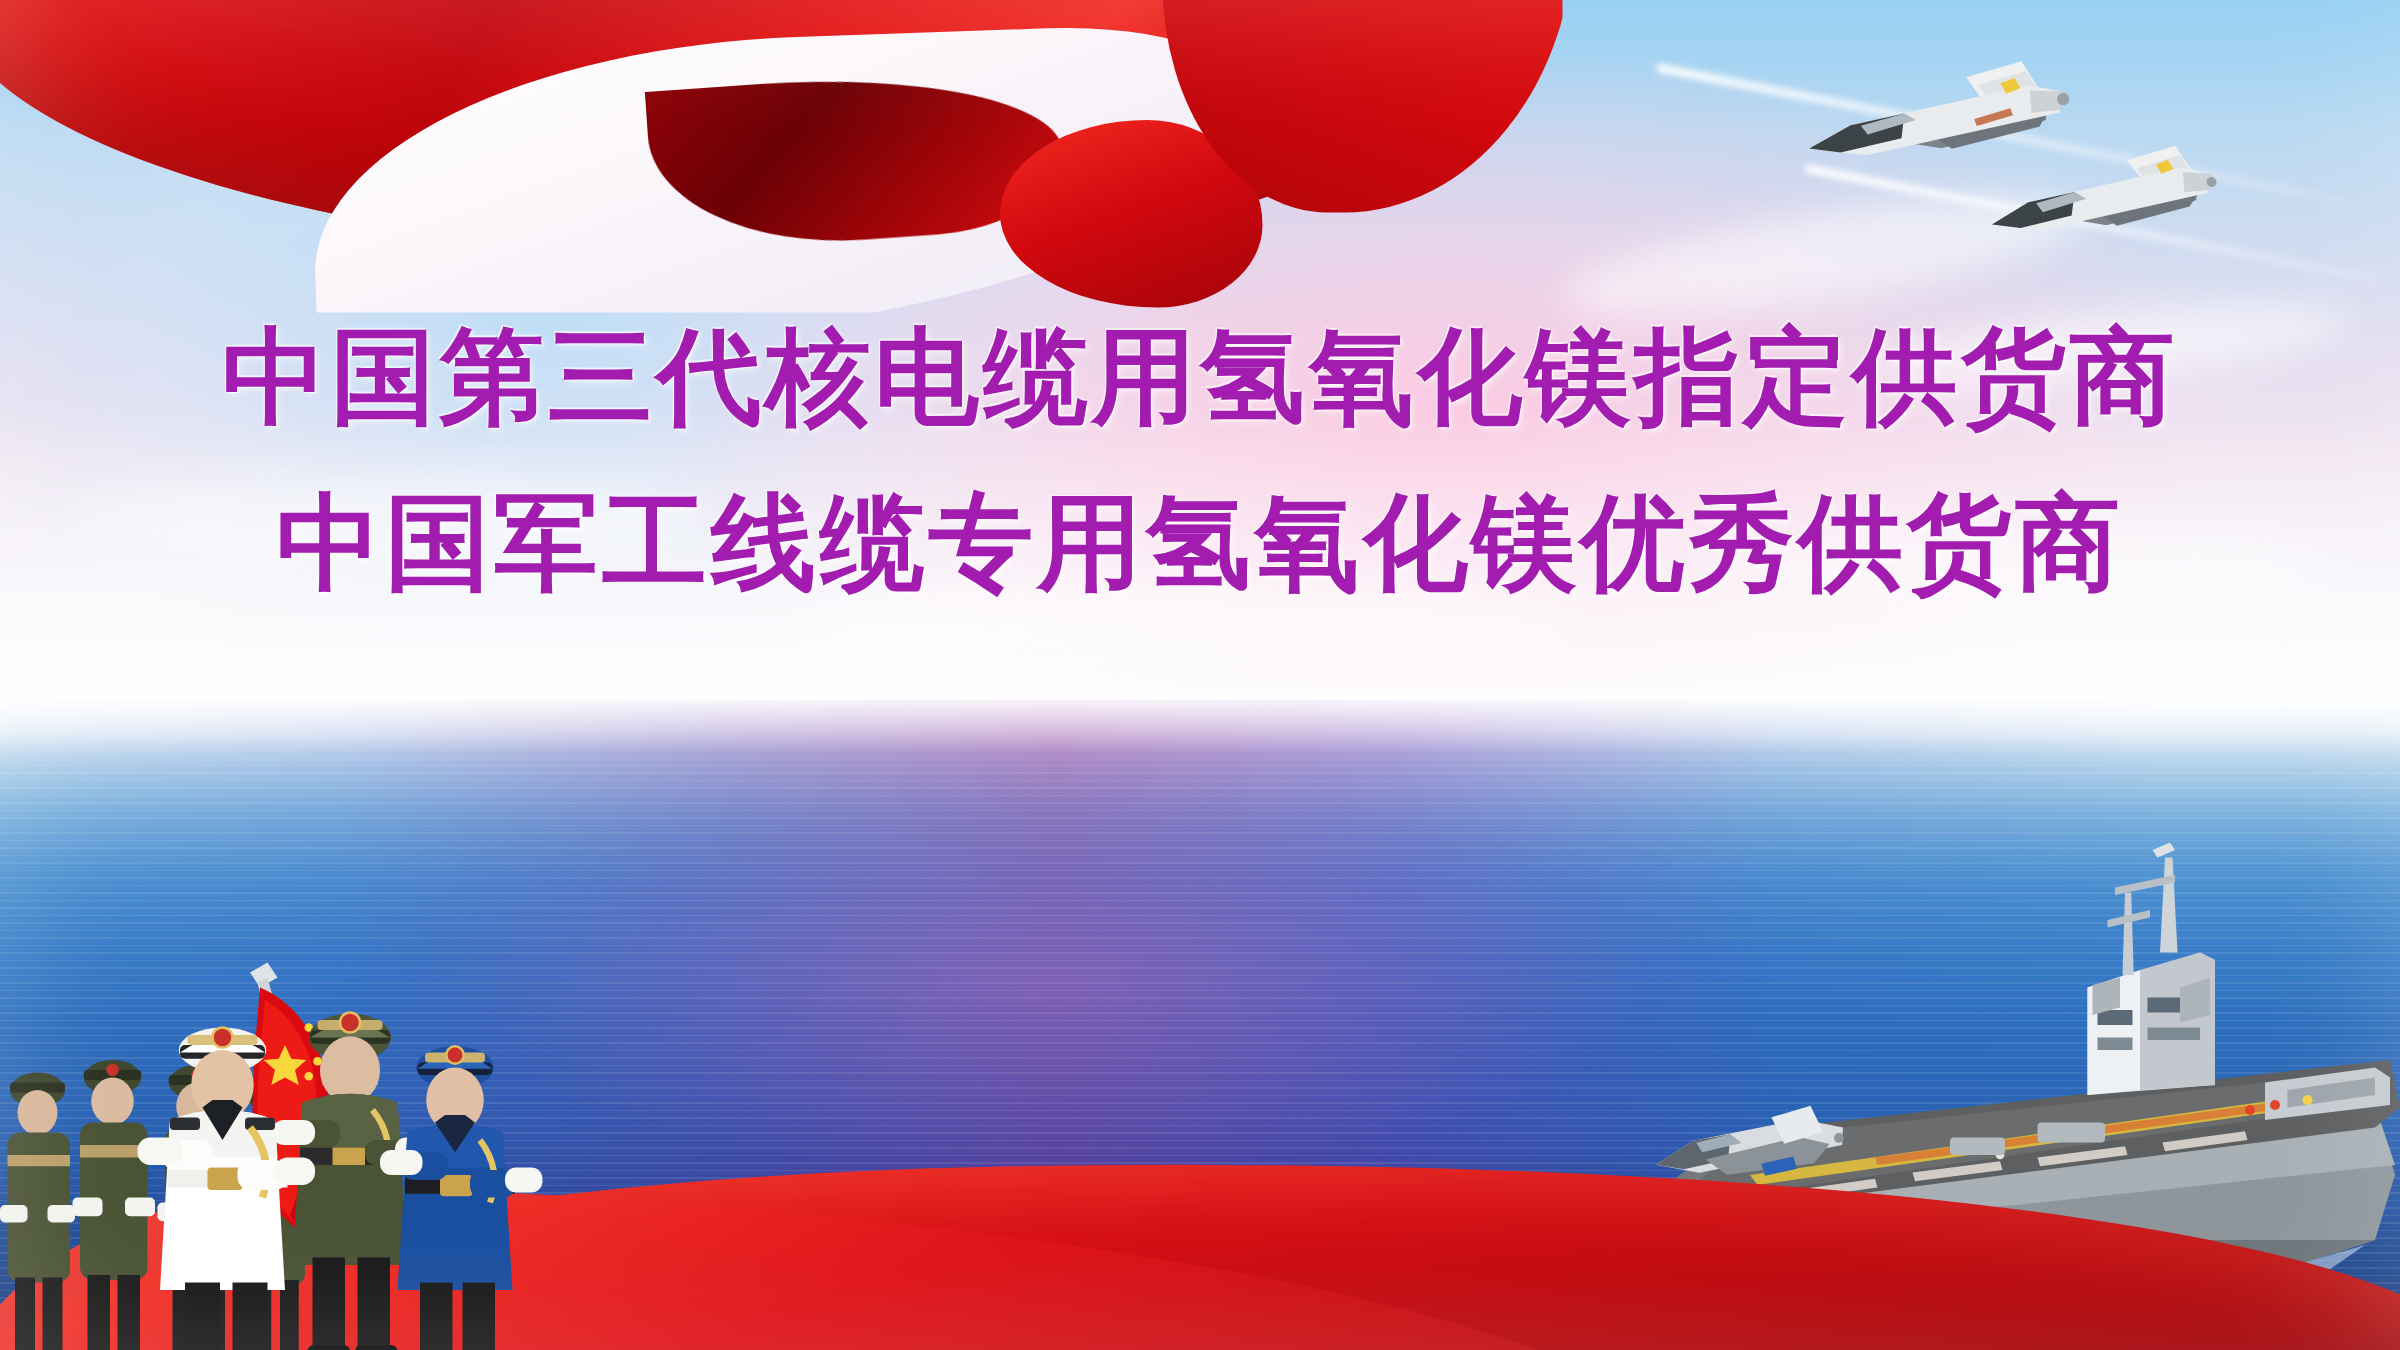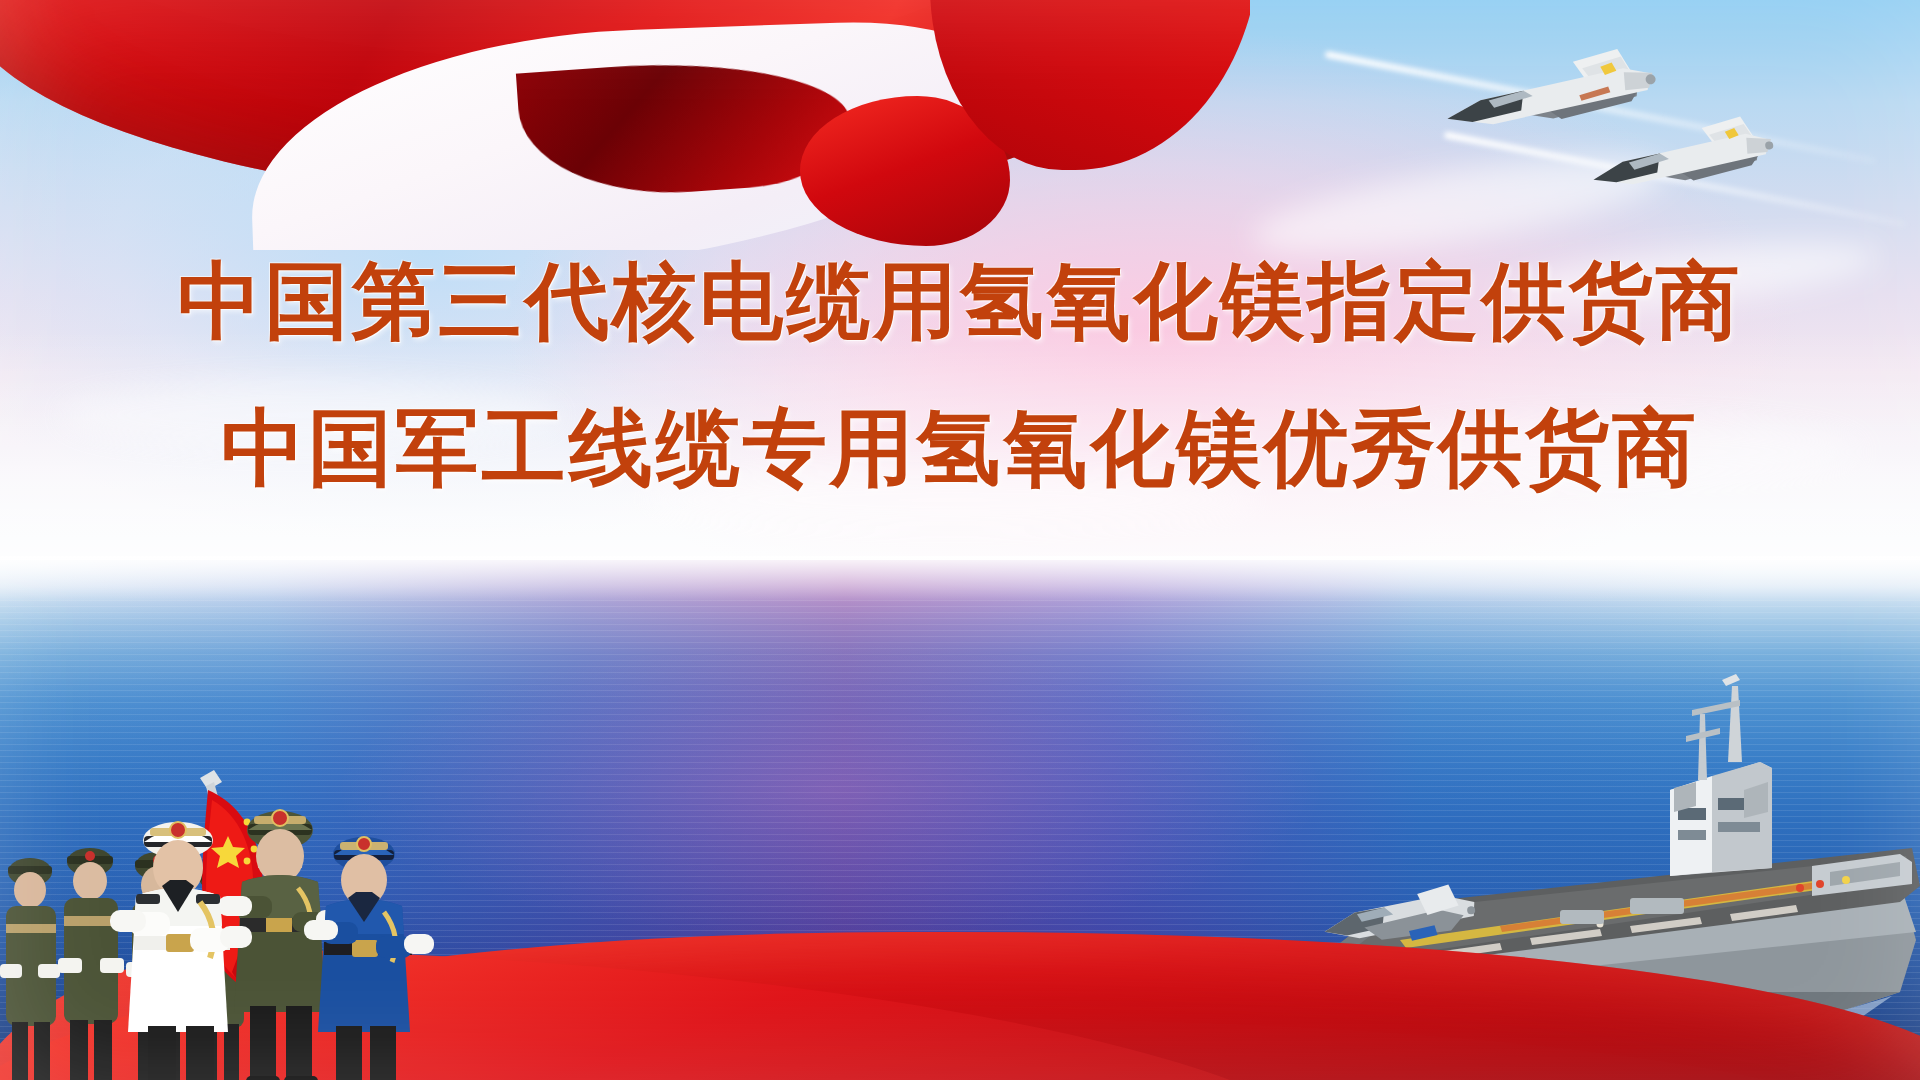--- a/index.html
+++ b/index.html
@@ -134,32 +134,32 @@
 
   
   .titles{
     position:absolute;left:0;top:246px;width:1920px;
     text-align:center;
     pointer-events:none;
   }
   .title-line{
     font-family:"DejaVu Sans","Liberation Sans",sans-serif;
     font-weight:700;
-    color:#c2410c;
+    color:#a21caf;
     letter-spacing:.035em;
     line-height:1.32;
     white-space:nowrap;
     text-shadow:
        0 0 1px rgba(255,255,255,.95),
        1px 1px 0 rgba(255,255,255,.75),
       -1px -1px 0 rgba(255,255,255,.55),
        2px 3px 5px rgba(255,255,255,.55);
   }
   .t1{font-size:84px;}
-  .t2{font-size:84px;margin-top:36px;}
+  .t2{font-size:84px;margin-top:22px;}
 
   .vignette{
     position:absolute;inset:0;pointer-events:none;
     box-shadow:inset 0 0 120px rgba(255,255,255,.18);
   }
 </style>
 </head>
 <body>
 
 <div id="banner">

